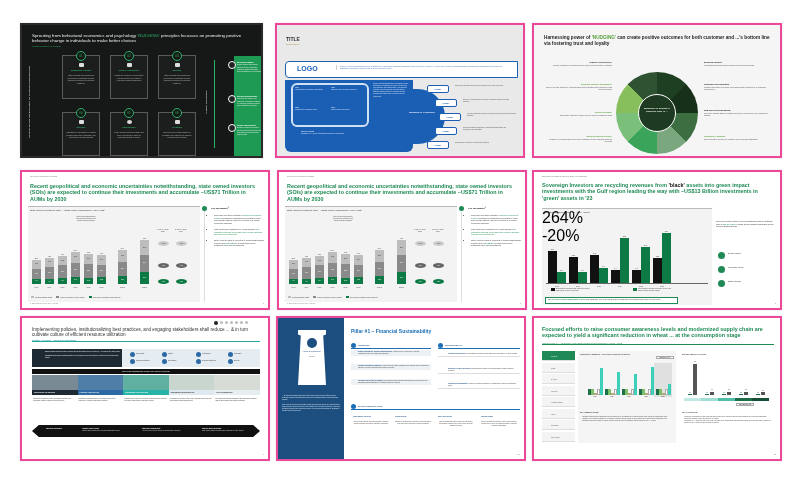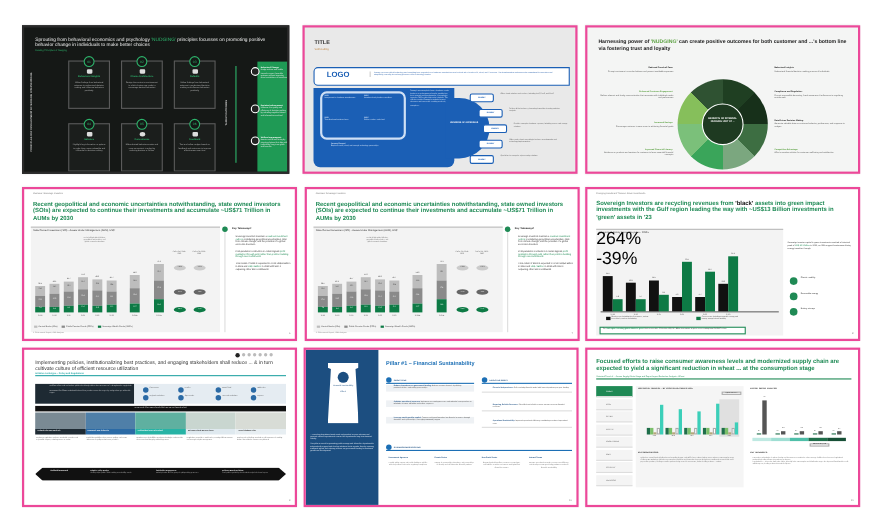--- a/index.html
+++ b/index.html
@@ -438,21 +438,21 @@
   <div class="pagenum">7</div>
 </div>
 
 <div class="slide s6">
   <div class="breadcrumb">Emerging Investment Themes: Green Investments</div>
   <div class="ttl title-green"><span>Sovereign Investors are recycling revenues from </span><b class="k">'black'</b><span> assets into green impact investments with the Gulf region leading the way with ~US$13 Billion investments in 'green' assets in '23</span></div>
   <div class="panel" id="p6">
     <div class="ptitle">Investment activity across the years - SWFs</div>
     <div class="axis"></div>
     <div class="blabel" style="left:80px;top:14px;">264%</div>
-    <div class="blabel" style="left:68px;top:21px;">-39%</div>
+    <div class="blabel" style="left:68px;top:21px;">-20%</div>
     <div class="leg" style="left:14px;top:79px;"><i style="background:#111"></i><span>Black assets: including fossil resources, carbon-based fuels, nuclear and mining</span></div>
     <div class="leg" style="left:96px;top:79px;"><i style="background:#0d7a45"></i><span>Green assets: including renewable energy and battery storage/electric mobility</span></div>
     <div class="note"><span>The </span><span class="g">Gulf region is leading global efforts in 'green'</span><span> black assets with ~50% of the US$ 26.1 Billion investments in green assets coming from Gulf SWFs alone</span></div>
   <div class="b" style="left: 6px; top: 42.46px; height: 31.54px; background: rgb(17, 17, 17);"></div>
       <div class="bv" style="left: 5.5px; top: 39.46px;">16.6</div>
       <div class="b" style="left: 15px; top: 62.98px; height: 11.02px; background: rgb(13, 122, 69);"></div>
       <div class="bv" style="left: 14.5px; top: 59.98px;">5.8</div>
       <div class="yr" style="left: 5px;">2018</div>
       <div class="b" style="left: 27px; top: 47.78px; height: 26.22px; background: rgb(17, 17, 17);"></div>
       <div class="bv" style="left: 26.5px; top: 44.78px;">13.8</div>

